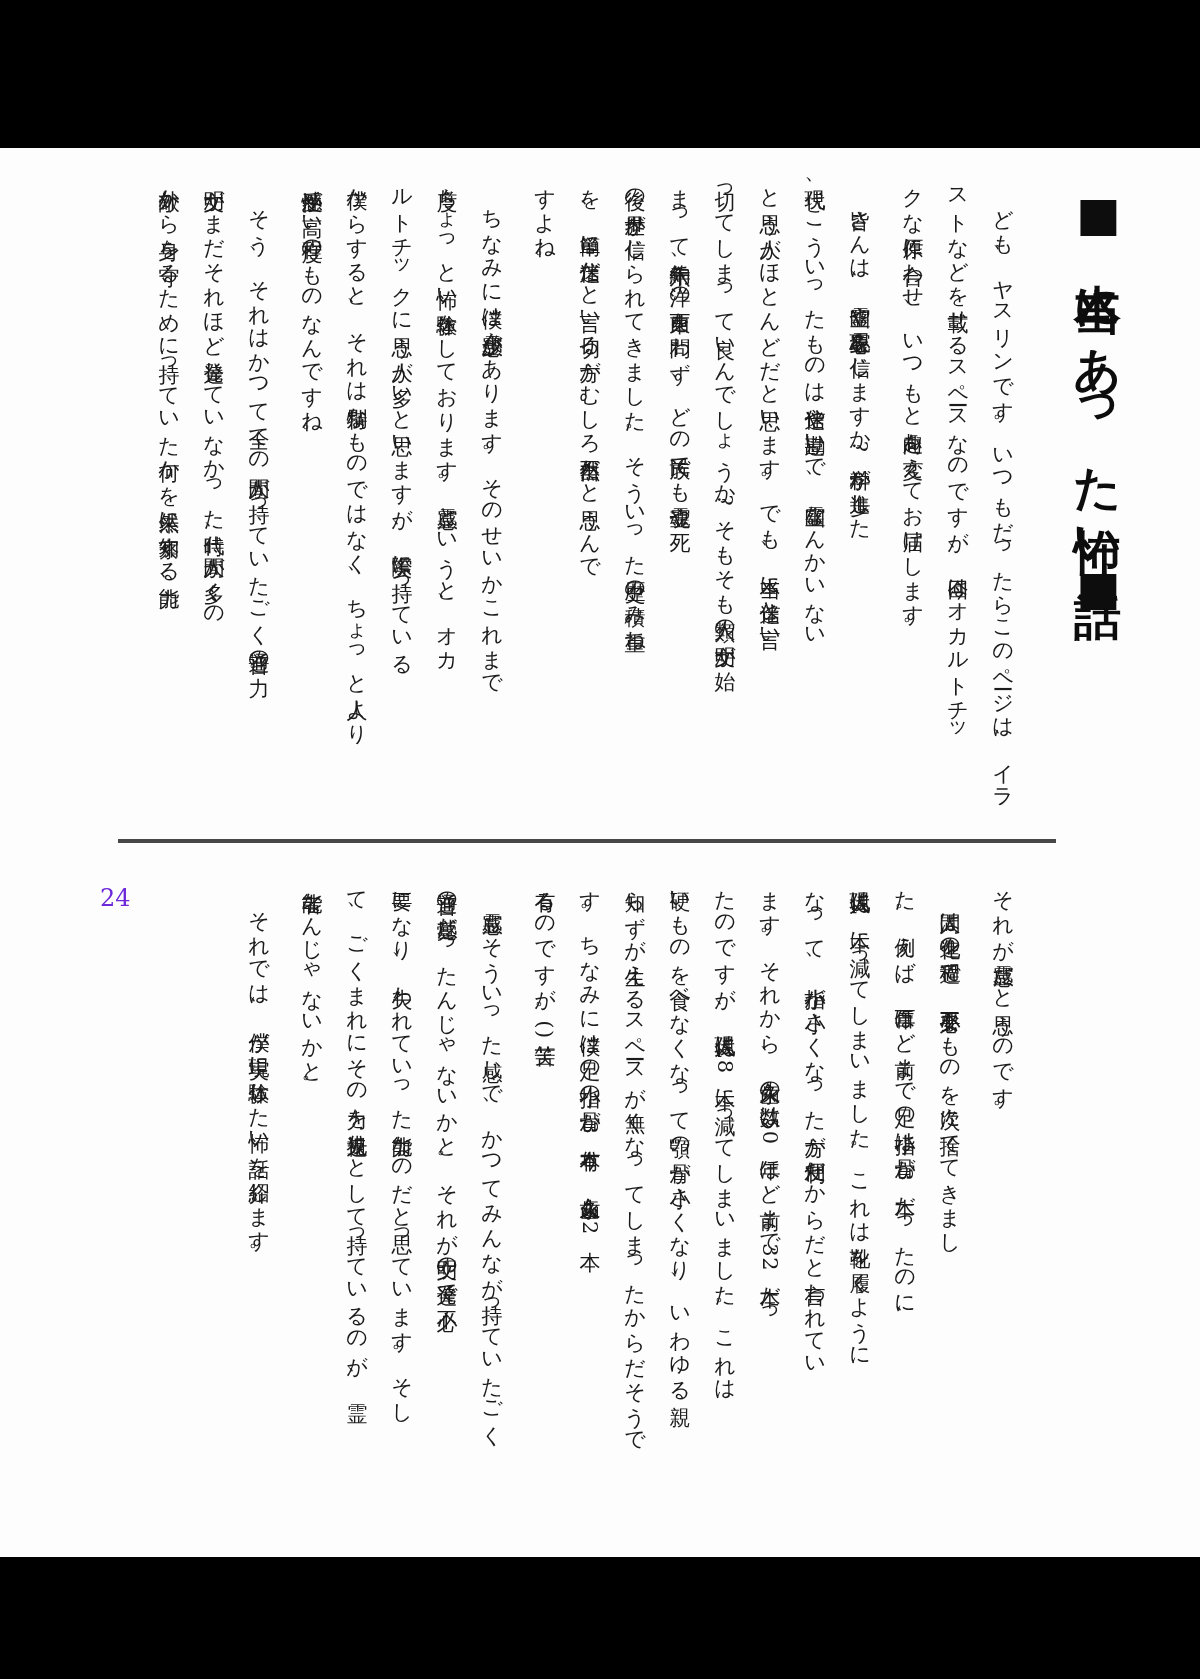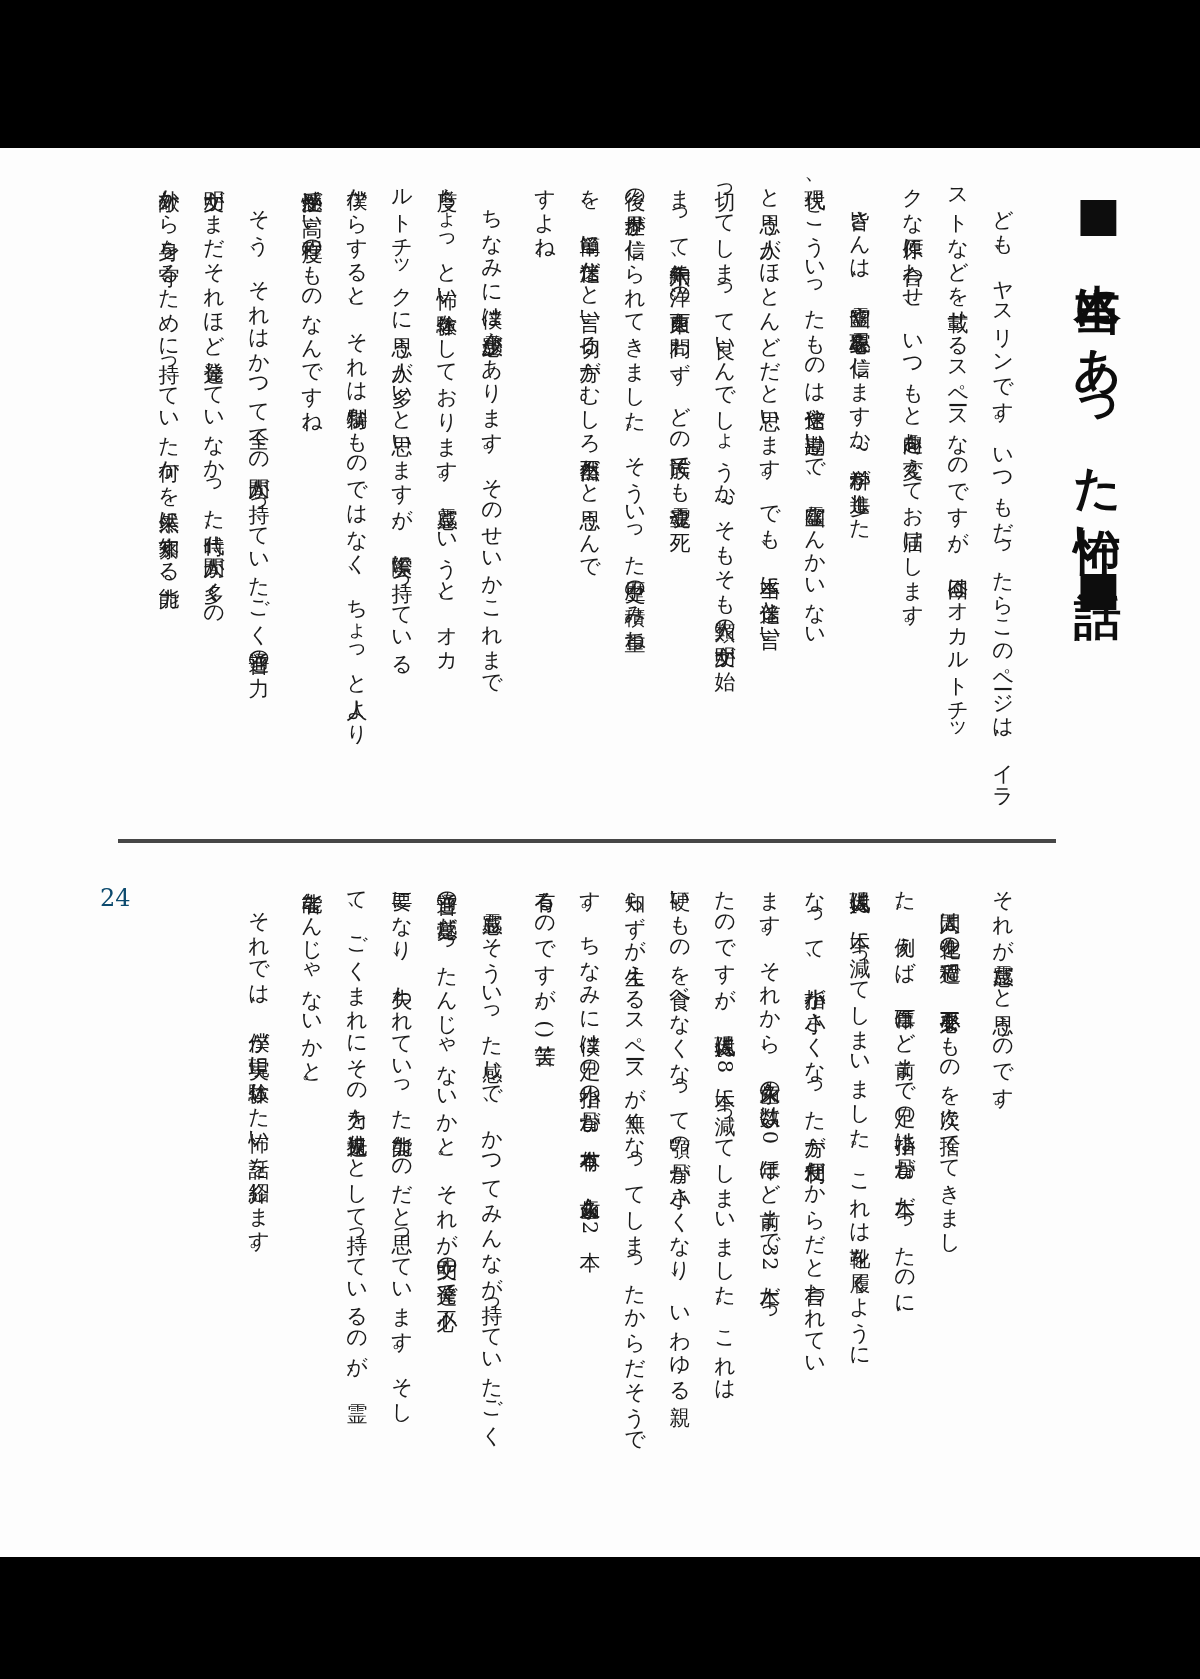--- a/index.html
+++ b/index.html
@@ -51,21 +51,21 @@
   .divider{
     position:absolute;
     top:691px;left:118px;
     width:938px;height:4px;
     background:#474747;
   }
   .page-number{
     position:absolute;
     top:736px;left:100px;
     font-size:24px;
-    color:#0c4a6e;
+    color:#6d28d9;
   }
 </style>
 </head>
 <body>
 
 <div class="stage">
   <div class="page">
 
     <h1 class="title">■本当にあった怖い話■</h1>
 

